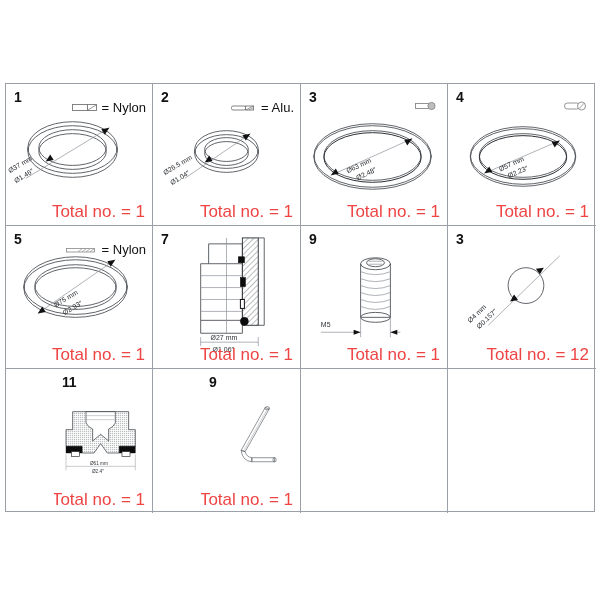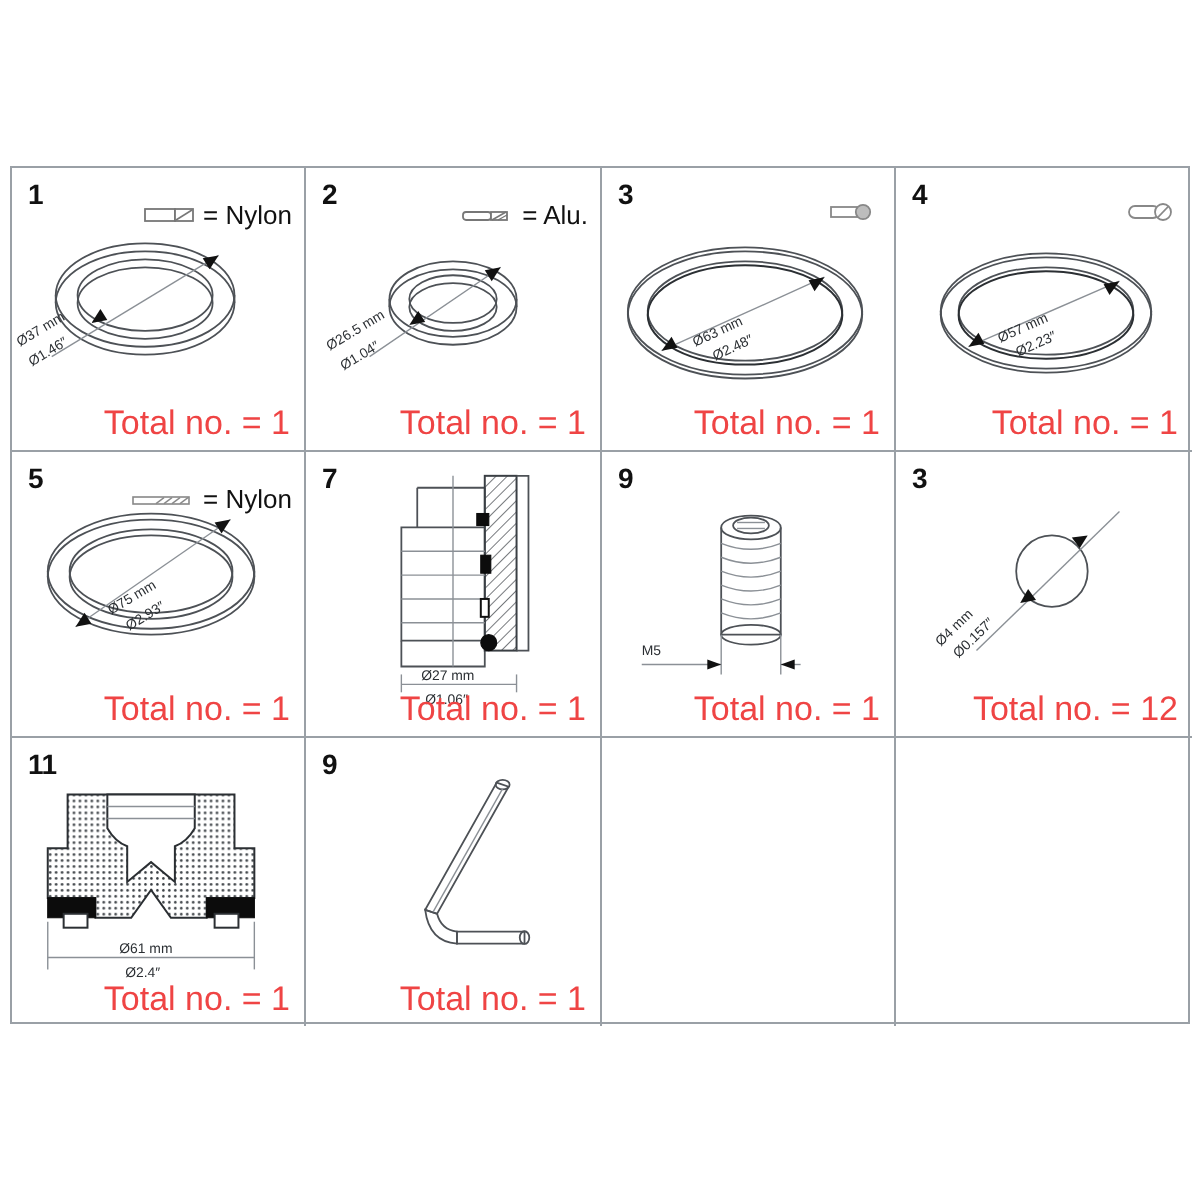--- a/index.html
+++ b/index.html
@@ -27,21 +27,21 @@
     grid-template-rows: 142px 143px 144px;
   }
   .cell {
     position: relative;
     box-sizing: border-box;
     border-right: 1px solid #9aa0a6;
     border-bottom: 1px solid #9aa0a6;
     overflow: hidden;
   }
   .cell.last-col { border-right: none; }
-  .cell.last-row { border-bottom: none; }
+  .cell.last-row { border-bottom: none; margin-left: 48px; }
   .cell.empty { }
 
   .item-no {
     position: absolute;
     left: 8px;
     top: 5px;
     font-size: 14px;
     font-weight: bold;
     letter-spacing: -0.3px;
     color: #111;

